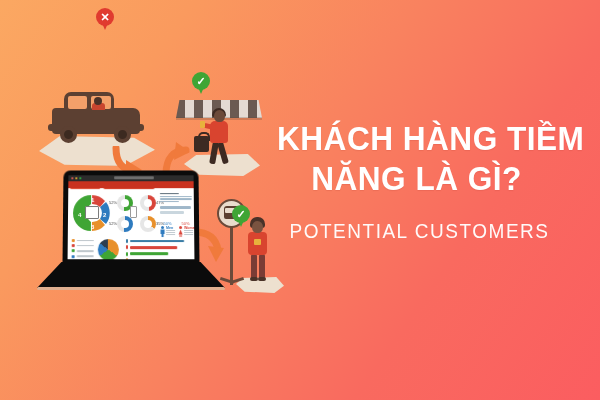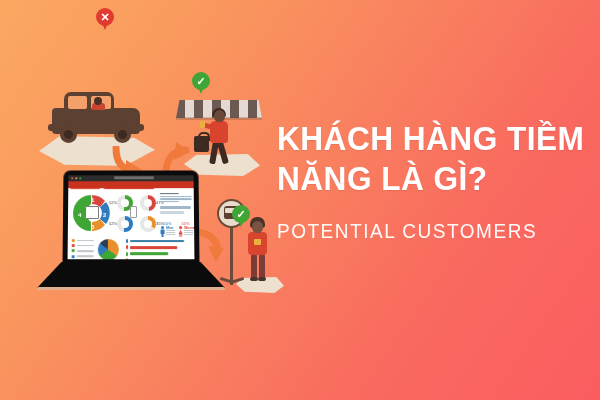--- a/index.html
+++ b/index.html
@@ -7,21 +7,21 @@
     width:600px;height:400px;overflow:hidden;
     font-family:"Liberation Sans", sans-serif;
   }
   #poster{
     position:relative;width:600px;height:400px;overflow:hidden;
     background:linear-gradient(125deg,#FBA862 0%,#FA9A5E 22%,#F9825F 48%,#F96A5F 72%,#FB5D60 100%);
   }
 
   
   #text-block{
-    position:absolute;left:277px;top:118px;width:300px;
+    position:absolute;left:277px;top:118px;width:300px;text-align:center;
   }
   .headline{
     color:#ffffff;
     font-weight:bold;
     font-size:34px;
     line-height:40px;
     letter-spacing:0.5px;
     white-space:nowrap;
     transform:scaleX(.93);
     transform-origin:left center;

